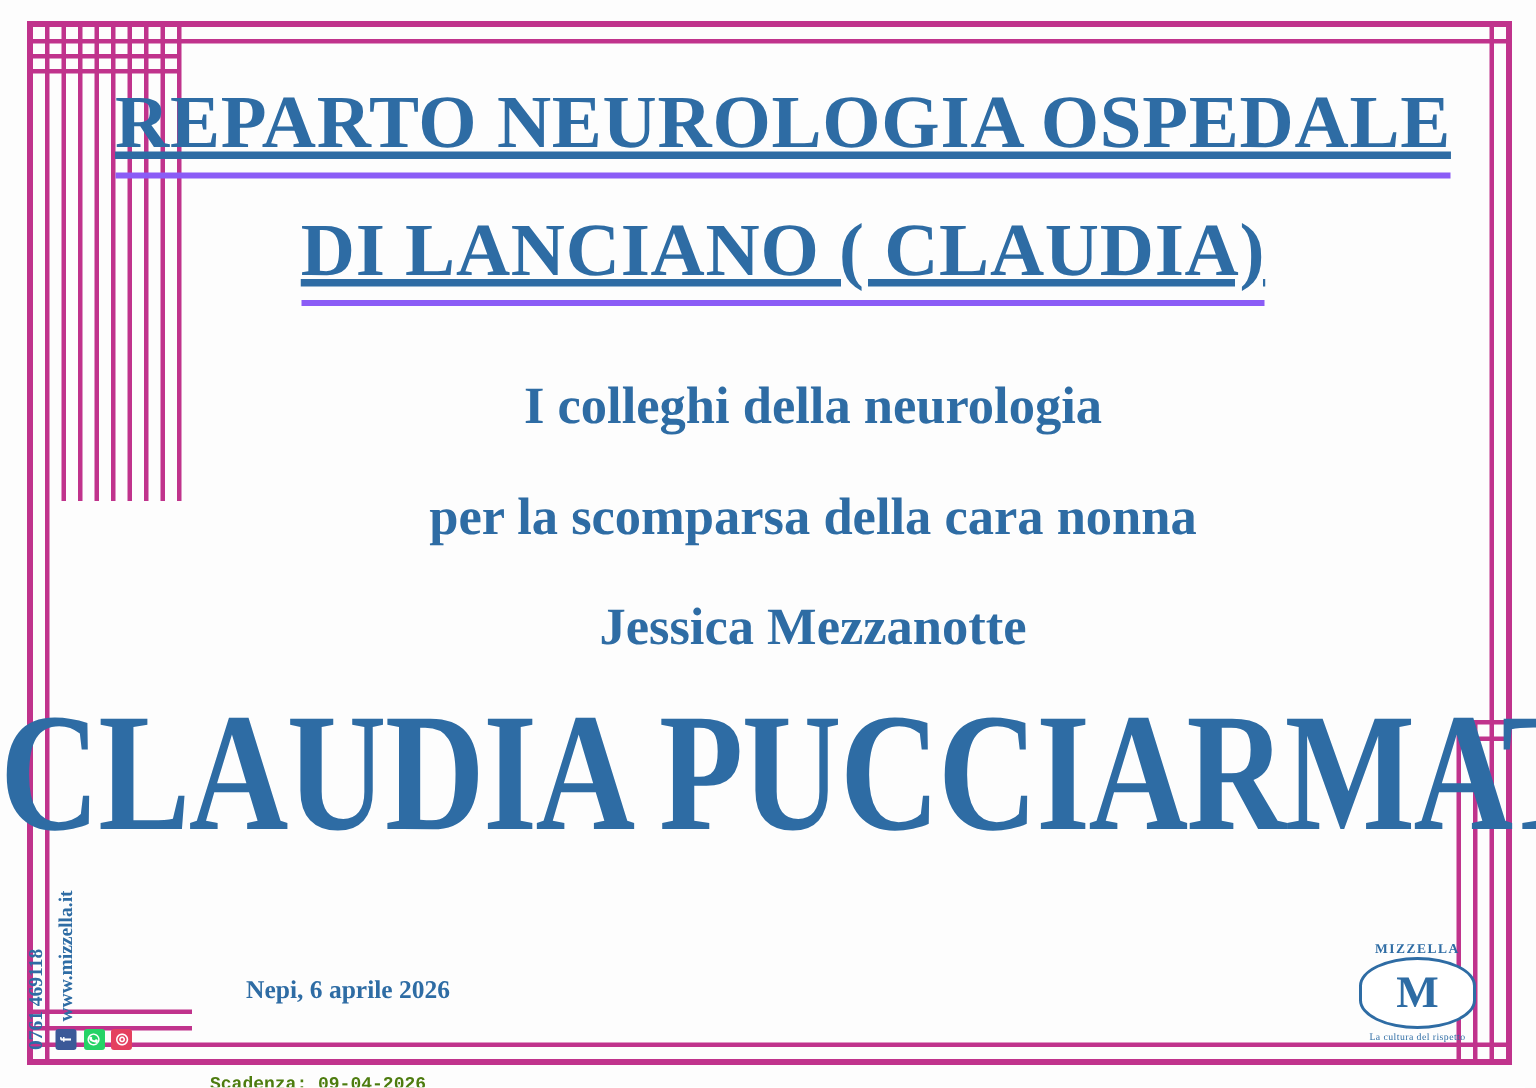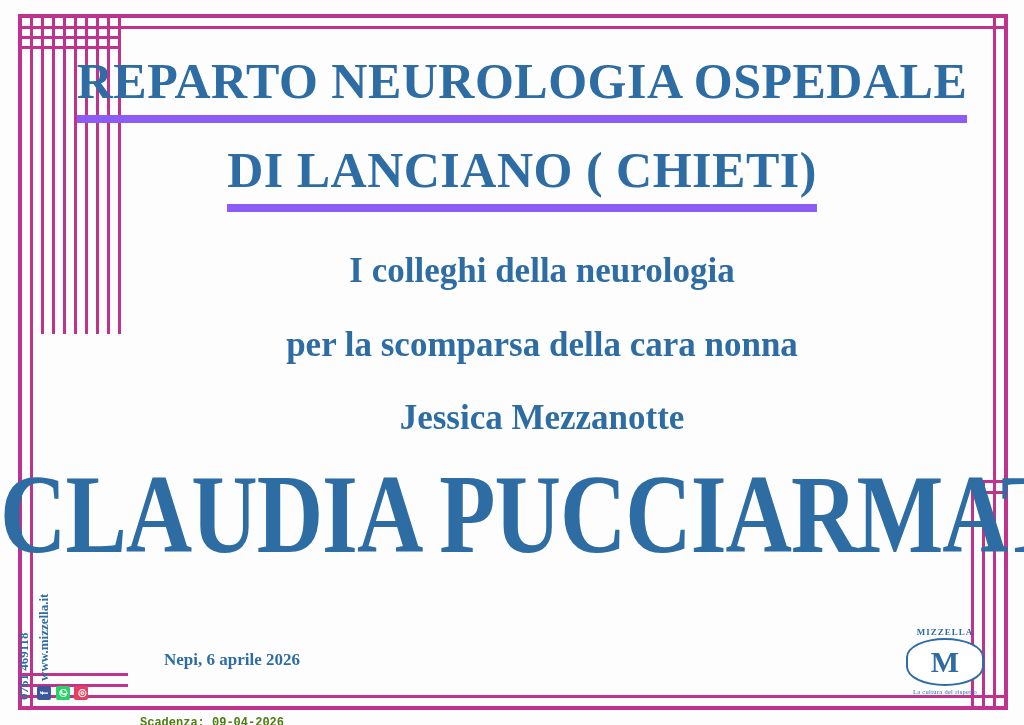--- a/index.html
+++ b/index.html
@@ -66,23 +66,24 @@
   }
   .hdr-line {
     font-family: "Liberation Serif", serif;
     font-weight: bold;
     font-size: 50px;
     letter-spacing: 0.5px;
     line-height: 1.18;
     white-space: nowrap;
   }
   .hdr-line span.u {
-    border-bottom: 8px solid #8b5cf6;
+    border-bottom: 4px solid #8b5cf6;
     padding-bottom: 4px;
     display: inline-block;
+    text-decoration: underline;
   }
   .hdr-line.second { margin-top: 18px; }
 
   
   .body-text {
     position: absolute;
     left: 120px;
     right: 60px;
     top: 222px;
     text-align: center;
@@ -242,21 +243,21 @@
   <div class="frame-line rgt-v3"></div>
   <div class="frame-line rgt-v4"></div>
   <div class="frame-line rgt-corner-h1"></div>
   <div class="frame-line rgt-corner-h2"></div>
 
   <div class="hdr">
     <div class="hdr-line">
       <span class="u">REPARTO  NEUROLOGIA OSPEDALE</span>
     </div>
     <div class="hdr-line second">
-      <span class="u">DI  LANCIANO ( CHIETI)</span>
+      <span class="u">DI  LANCIANO ( CLAUDIA)</span>
     </div>
   </div>
 
   <div class="body-text">
     <div>I colleghi della neurologia</div>
     <div>per la scomparsa della cara nonna</div>
     <div>Jessica Mezzanotte</div>
   </div>
 
   <div class="name">CLAUDIA PUCCIARMATI</div>

